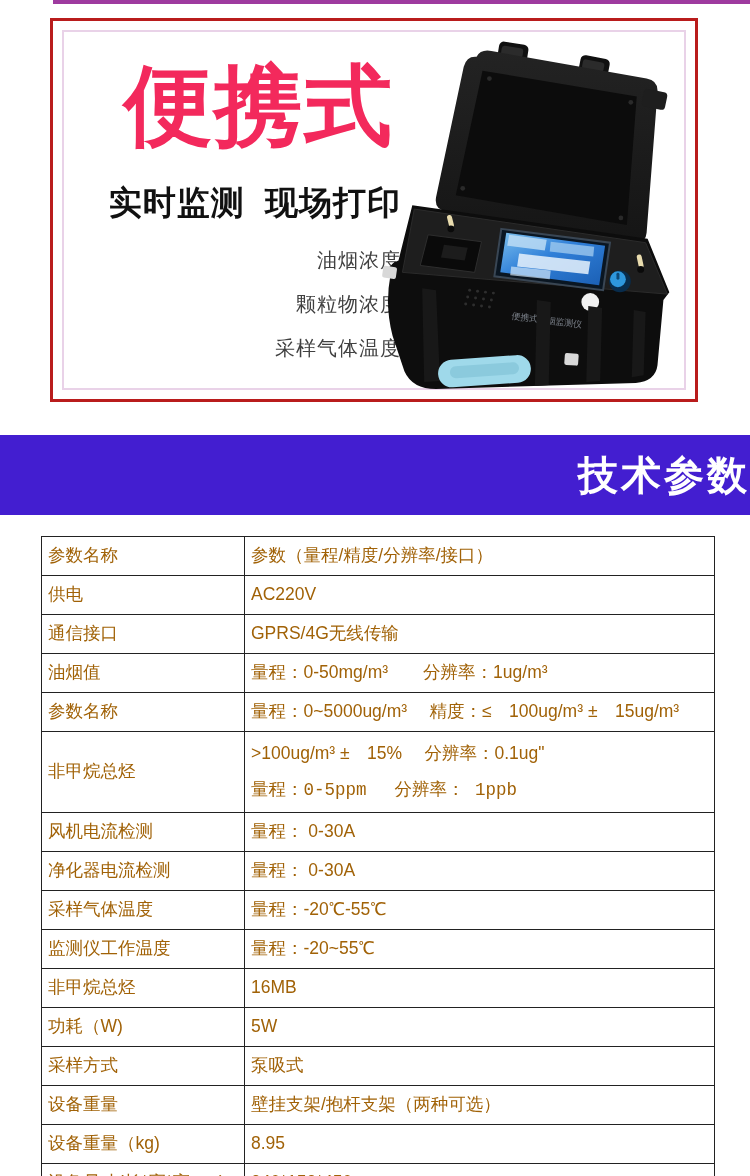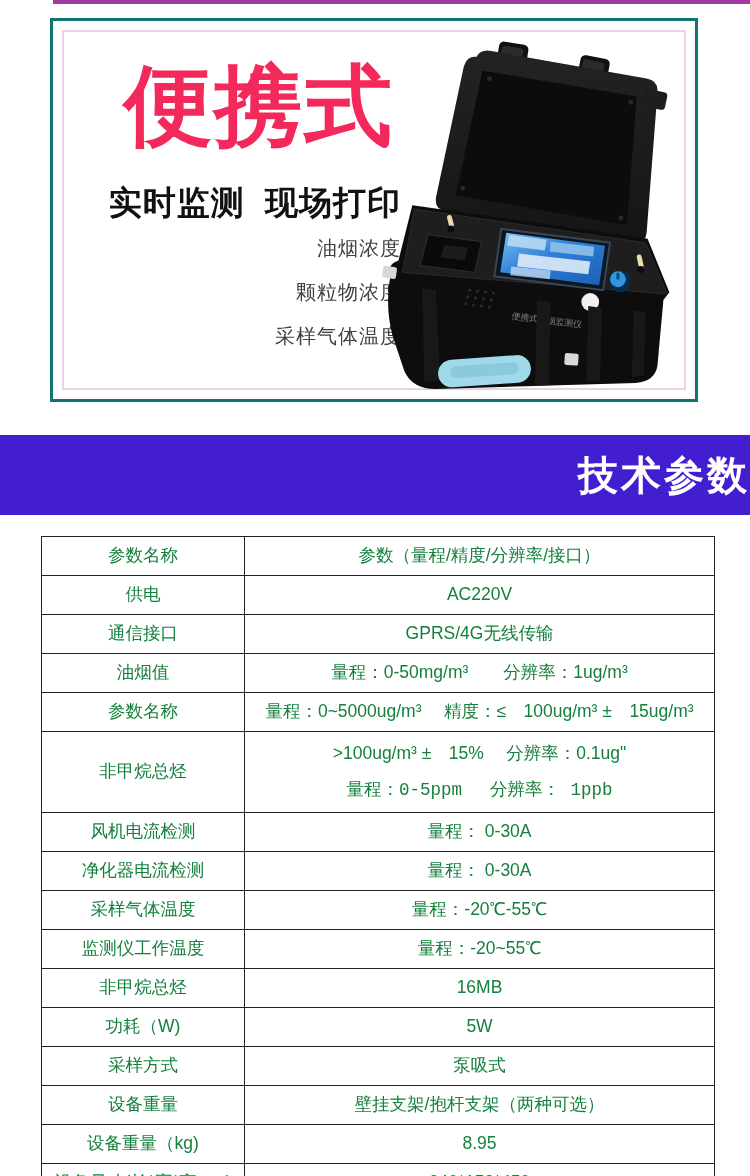--- a/index.html
+++ b/index.html
@@ -5,42 +5,42 @@
   * { margin:0; padding:0; box-sizing:border-box; }
   html,body { background:#ffffff; }
   body { font-family:"Liberation Sans", sans-serif; color:#1a1a1a; }
   .page { position:relative; width:750px; height:1176px; background:#ffffff; overflow:hidden; margin:0 auto; }
 
   
   .top-rule { position:absolute; left:53px; top:0; width:697px; height:4px; background:#9e3a9f; }
 
   
   .hero { position:absolute; left:50px; top:18px; width:648px; height:384px;
-          border:3px solid #0f766e; background:#ffffff; }
+          border:3px solid #b91c1c; background:#ffffff; }
   .hero-inner-frame { position:absolute; left:9px; top:9px; right:9px; bottom:9px;
           border:2px solid #e9d2e8; pointer-events:none; }
   .hero-title { position:absolute; left:38px; top:36px; width:336px; text-align:center;
           font-family:"DejaVu Serif", serif; font-weight:bold; font-size:88px; line-height:1.1;
           color:#f3295c; letter-spacing:2px; }
   .hero-lines { position:absolute; left:18px; top:160px; width:330px; text-align:right; }
-  .hero-subtitle { font-size:33px; font-weight:bold; color:#111; letter-spacing:1px; white-space:pre; }
+  .hero-subtitle { font-size:33px; font-weight:bold; color:#111; letter-spacing:1px; margin-bottom:12px; white-space:pre; }
   .hero-feature { font-size:20px; color:#404040; line-height:44px; letter-spacing:1px; }
 
   .device { position:absolute; left:300px; top:20px; width:346px; height:352px; }
 
   
   .banner { position:absolute; left:0; top:435px; width:750px; height:80px; background:#431ed0;
             display:flex; align-items:center; justify-content:flex-end; }
   .banner-title { color:#ffffff; font-size:40px; font-weight:bold; letter-spacing:3px; }
 
   
   .spec-table { position:absolute; left:41px; top:536px; width:674px; border-collapse:collapse;
                 table-layout:fixed; }
-  .spec-table td { border:1.8px solid #222222; text-align:center; vertical-align:middle;
-                   font-size:17.5px; color:#15803d; padding:2px 6px; height:39px; line-height:1.45; }
+  .spec-table td { border:1.8px solid #222222; vertical-align:middle;
+                   font-size:17.5px; color:#a16207; padding:2px 6px; height:39px; line-height:1.45; }
   .spec-table td.col-label { width:203px; }
   .spec-table .value-line { white-space:pre-wrap; }
   .spec-table tr.double td { height:81px; }
 </style>
 </head>
 <body>
 
 <div class="page">
 
   <div class="top-rule"></div>

